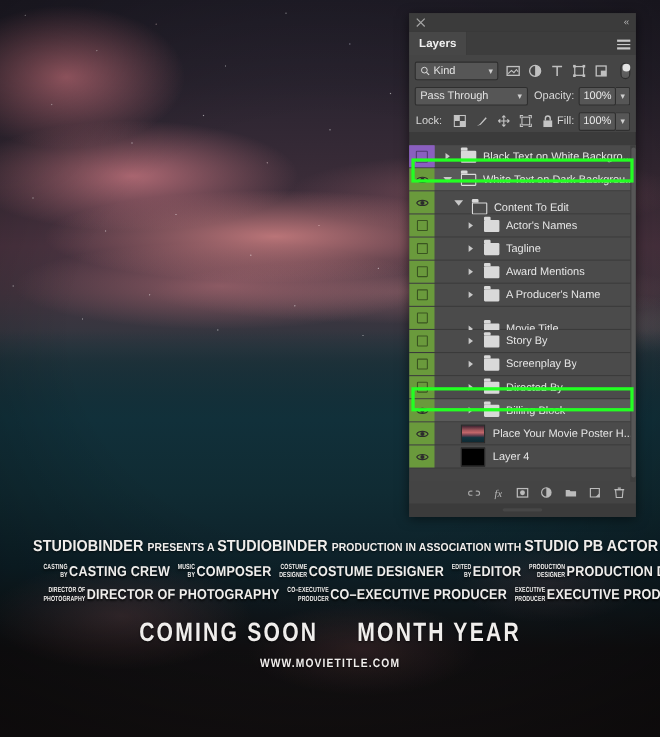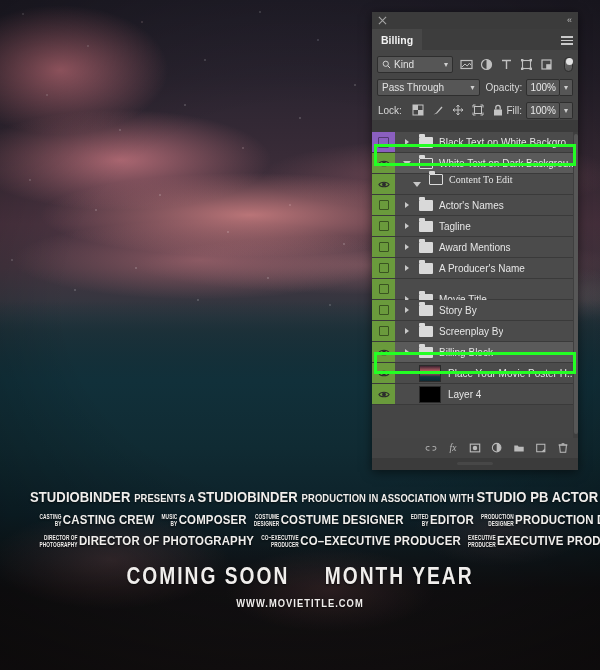--- a/index.html
+++ b/index.html
@@ -172,21 +172,21 @@
   .eyebox { width: 10px; height: 10px; border: 1.5px solid rgba(0,0,0,.45); border-radius: 1px; }
   .disc { width: 24px; height: 21px; display: flex; align-items: center; justify-content: center; flex: 0 0 auto; }
   .arrow { width: 0; height: 0; border-top: 3.5px solid transparent; border-bottom: 3.5px solid transparent; border-left: 4.5px solid #c8c8c8; }
   .arrow.open { border-left: 4px solid transparent; border-right: 4px solid transparent; border-top: 5px solid #c8c8c8; border-bottom: none; }
   .folder { width: 14px; height: 11px; flex: 0 0 auto; margin-right: 6px; position: relative; }
   .folder .bk { position: absolute; inset: 0; background: #d9d9d9; border-radius: 1px; }
   .folder .tab { position: absolute; left: 0; top: -2.5px; width: 6px; height: 3px; background: #d9d9d9; border-radius: 1px 1px 0 0; }
   .folder.open .bk { background: none; border: 1.4px solid #dcdcdc; }
   .thumb { width: 22px; height: 17px; margin-right: 7px; flex: 0 0 auto; border: 1px solid #2a2a2a; }
   .lname { font-size: 10px; color: #e6e6e6; white-space: nowrap; overflow: hidden; text-overflow: ellipsis; }
-  .ind-0 { padding-left: 0; } .ind-1 { padding-left: 10px; } .ind-2 { }
+  .ind-0 { padding-left: 0; } .ind-1 { padding-left: 10px; } .ind-2 { padding-left: 21px; }
 
   .scrolltrack { position: absolute; right: 0; top: 0; width: 5px; height: 318px; background: #3f3f3f; }
   .scrollthumb { position: absolute; right: 0.5px; top: 2px; width: 4px; height: 300px; background: #575757; border-radius: 2px; }
 
   .ps-footer { position: absolute; left: 0; bottom: 12px; width: 206px; height: 20px; background: #444; display: flex; align-items: center; justify-content: flex-end; gap: 10px; padding-right: 9px; }
   .fic2 { width: 12px; height: 12px; opacity: .82; }
   .ps-bottombar { position: absolute; left: 0; bottom: 0; width: 206px; height: 12px; background: #3b3b3b; }
   .ps-bottombar .grip { position: absolute; left: 50%; transform: translateX(-50%); top: 4px; width: 36px; height: 3px; background: #474747; border-radius: 2px; }
 
   
@@ -221,21 +221,21 @@
 
     <div class="ps-titlebar">
       <svg class="ps-close" viewBox="0 0 10 10">
         <path d="M1 1 L9 9 M9 1 L1 9" stroke="#c9c9c9" stroke-width="1.2" fill="none"></path>
       </svg>
       <div class="ps-collapse">«</div>
     </div>
 
     <div class="ps-tabs">
       <div class="ps-tab">
-        <span>Billing</span>
+        <span>Layers</span>
       </div>
       <div class="ps-tab-fill"></div>
       <div class="ps-menu-btn">
         <span></span>
           <span></span>
           <span></span>
       </div>
     </div>
 
     <div class="ps-body">
@@ -352,21 +352,21 @@
             <div class="lname">White Text on Dark Backgrou...</div>
           </div>
         </div>
         <div class="lrow norm">
           <div class="eyecol green">
             <svg class="eye" viewBox="0 0 14 10">
               <path d="M1 5 C3 1.4 11 1.4 13 5 C11 8.6 3 8.6 1 5 Z" fill="none" stroke="#2c2c2c" stroke-width="1.2"></path>
               <circle cx="7" cy="5" r="2.2" fill="#2c2c2c"></circle>
             </svg>
           </div>
-          <div class="ind-1" style="display: flex; align-items: flex-start; flex: 1 1 0%; min-width: 0px; font-family: Liberation Serif, serif;">
+          <div class="ind-1" style="display: flex; align-items: flex-end; flex: 1 1 0%; min-width: 0px;">
             <div class="disc">
               <div class="arrow open"></div>
             </div>
             <div class="folder open">
               <div class="tab"></div>
               <div class="bk"></div>
             </div>
             <div class="lname">Content To Edit</div>
           </div>
         </div>
@@ -466,20 +466,35 @@
           </div>
           <div class="ind-2" style="display: flex; align-items: center; flex: 1 1 0%; min-width: 0px;">
             <div class="disc">
               <div class="arrow"></div>
             </div>
             <div class="folder">
               <div class="tab"></div>
               <div class="bk"></div>
             </div>
             <div class="lname">Screenplay By</div>
+          </div>
+        </div>
+        <div class="lrow norm">
+          <div class="eyecol green">
+            <div class="eyebox"></div>
+          </div>
+          <div class="ind-2" style="display: flex; align-items: center; flex: 1 1 0%; min-width: 0px;">
+            <div class="disc">
+              <div class="arrow"></div>
+            </div>
+            <div class="folder">
+              <div class="tab"></div>
+              <div class="bk"></div>
+            </div>
+            <div class="lname">Directed By</div>
           </div>
         </div>
         <div class="lrow selected">
           <div class="eyecol green">
             <svg class="eye" viewBox="0 0 14 10">
               <path d="M1 5 C3 1.4 11 1.4 13 5 C11 8.6 3 8.6 1 5 Z" fill="none" stroke="#2c2c2c" stroke-width="1.2"></path>
               <circle cx="7" cy="5" r="2.2" fill="#2c2c2c"></circle>
             </svg>
           </div>
           <div class="ind-2" style="display: flex; align-items: center; flex: 1 1 0%; min-width: 0px;">

